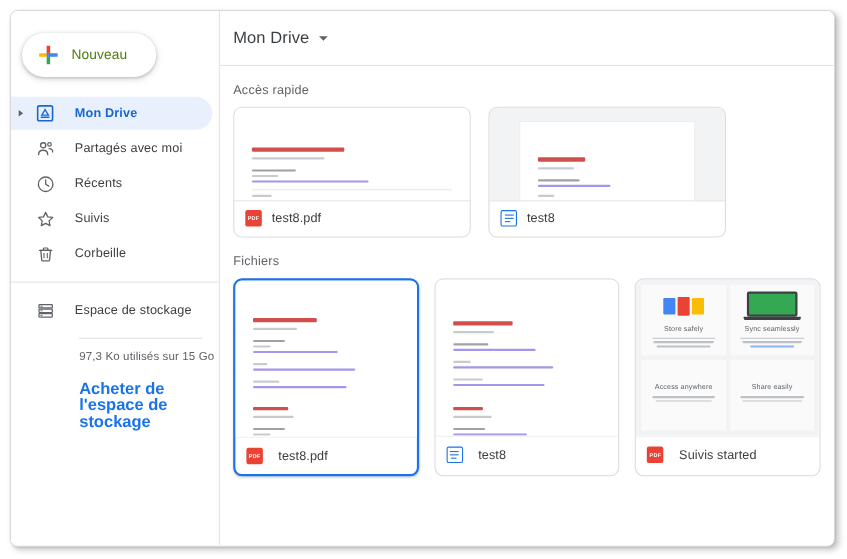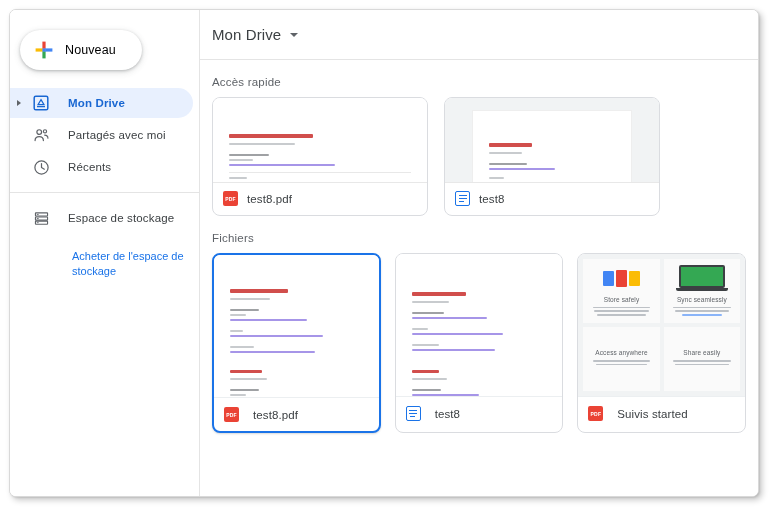--- a/index.html
+++ b/index.html
@@ -37,21 +37,21 @@
     border-radius: 22px;
     box-shadow: 0 1px 3px rgba(60,64,67,0.30), 0 2px 6px 1px rgba(60,64,67,0.12);
     display: flex; align-items: center;
     padding-left: 14px;
     cursor: pointer;
   }
   .gplus { position: relative; width: 20px; height: 20px; flex:0 0 20px; }
   .new-label {
     margin-left: 11px;
     font-size: 12.5px;
-    color: #000000;
+    color: #4d7c0f;
     letter-spacing: .1px;
     text-align: center;
   }
 
   .nav { margin-top: 18px; }
   .nav-item {
     height: 30px;
     display: flex; align-items: center;
     padding-left: 22px;
     position: relative;
@@ -97,24 +97,25 @@
     width: 112px;
     border-top: 1px solid #e0e0e0;
     padding-top: 10px;
   }
   .storage-text {
     font-size: 10.5px; color: #5f6368; letter-spacing: .1px; white-space: nowrap;
   }
   .buy-link {
     margin: 16px 0 0 62px;
     width: 116px;
-    font-size: 11px;
+    font-size: 15px;
     color: #1a73e8;
     line-height: 15px;
     cursor: pointer;
+    font-weight: bold;
   }
 
   
   #main { flex: 1 1 auto; position: relative; background: #fff; min-width: 0; }
   .topbar {
     height: 50px;
     display: flex; align-items: center;
     padding-left: 12px;
     border-bottom: 1px solid #e4e4e4;
   }
@@ -278,38 +279,61 @@
       <div class="nav-item">
         <span class="ico">
           <svg width="17" height="17" viewBox="0 0 18 18">
             <circle cx="9" cy="9" r="7" fill="none" stroke="#5f6368" stroke-width="1.3"></circle>
             <path d="M9 4.8V9l3 1.8" fill="none" stroke="#5f6368" stroke-width="1.3" stroke-linecap="round" stroke-linejoin="round"></path>
           </svg>
         </span>
         <span class="lbl">Récents</span>
       </div>
 
-
+      <div class="nav-item">
+        <span class="ico">
+          <svg width="17" height="17" viewBox="0 0 18 18">
+            <path d="M9 2.2l2.05 4.3 4.65.6-3.4 3.25.86 4.65L9 12.8l-4.16 2.2.86-4.65-3.4-3.25 4.65-.6z" fill="none" stroke="#5f6368" stroke-width="1.25" stroke-linejoin="round"></path>
+          </svg>
+        </span>
+        <span class="lbl">Suivis</span>
+      </div>
+
+      <div class="nav-item">
+        <span class="ico">
+          <svg width="17" height="17" viewBox="0 0 18 18">
+            <path d="M4.3 4.8h9.4l-.9 9.3a1 1 0 01-1 .9H6.2a1 1 0 01-1-.9z" fill="none" stroke="#5f6368" stroke-width="1.25"></path>
+            <line x1="3.1" y1="4.8" x2="14.9" y2="4.8" stroke="#5f6368" stroke-width="1.25" stroke-linecap="round"></line>
+            <path d="M6.9 4.6V3.4a.8.8 0 01.8-.8h2.6a.8.8 0 01.8.8v1.2" fill="none" stroke="#5f6368" stroke-width="1.2"></path>
+            <line x1="7.4" y1="7.4" x2="7.4" y2="12.4" stroke="#5f6368" stroke-width="1.05"></line>
+            <line x1="10.6" y1="7.4" x2="10.6" y2="12.4" stroke="#5f6368" stroke-width="1.05"></line>
+          </svg>
+        </span>
+        <span class="lbl">Corbeille</span>
+      </div>
 
       <div class="nav-sep"></div>
 
       <div class="nav-item">
         <span class="ico">
           <svg width="17" height="17" viewBox="0 0 18 18">
             <rect x="2.6" y="3" width="12.8" height="3.3" rx=".5" fill="none" stroke="#5f6368" stroke-width="1.2"></rect>
             <rect x="2.6" y="7.4" width="12.8" height="3.3" rx=".5" fill="none" stroke="#5f6368" stroke-width="1.2"></rect>
             <rect x="2.6" y="11.8" width="12.8" height="3.3" rx=".5" fill="none" stroke="#5f6368" stroke-width="1.2"></rect>
             <rect x="4" y="4.2" width="2" height=".9" fill="#5f6368"></rect>
             <rect x="4" y="8.6" width="2" height=".9" fill="#5f6368"></rect>
             <rect x="4" y="13" width="2" height=".9" fill="#5f6368"></rect>
           </svg>
         </span>
         <span class="lbl">Espace de stockage</span>
       </div>
 
+      <div class="storage-sub">
+        <div class="storage-text">97,3 Ko utilisés sur 15 Go</div>
+      </div>
 
       <div class="buy-link">Acheter de l'espace de stockage</div>
 
     </div>
   </div>
 
   <div id="main">
 
     <div class="topbar">
       <span class="drive-title">Mon Drive</span>

